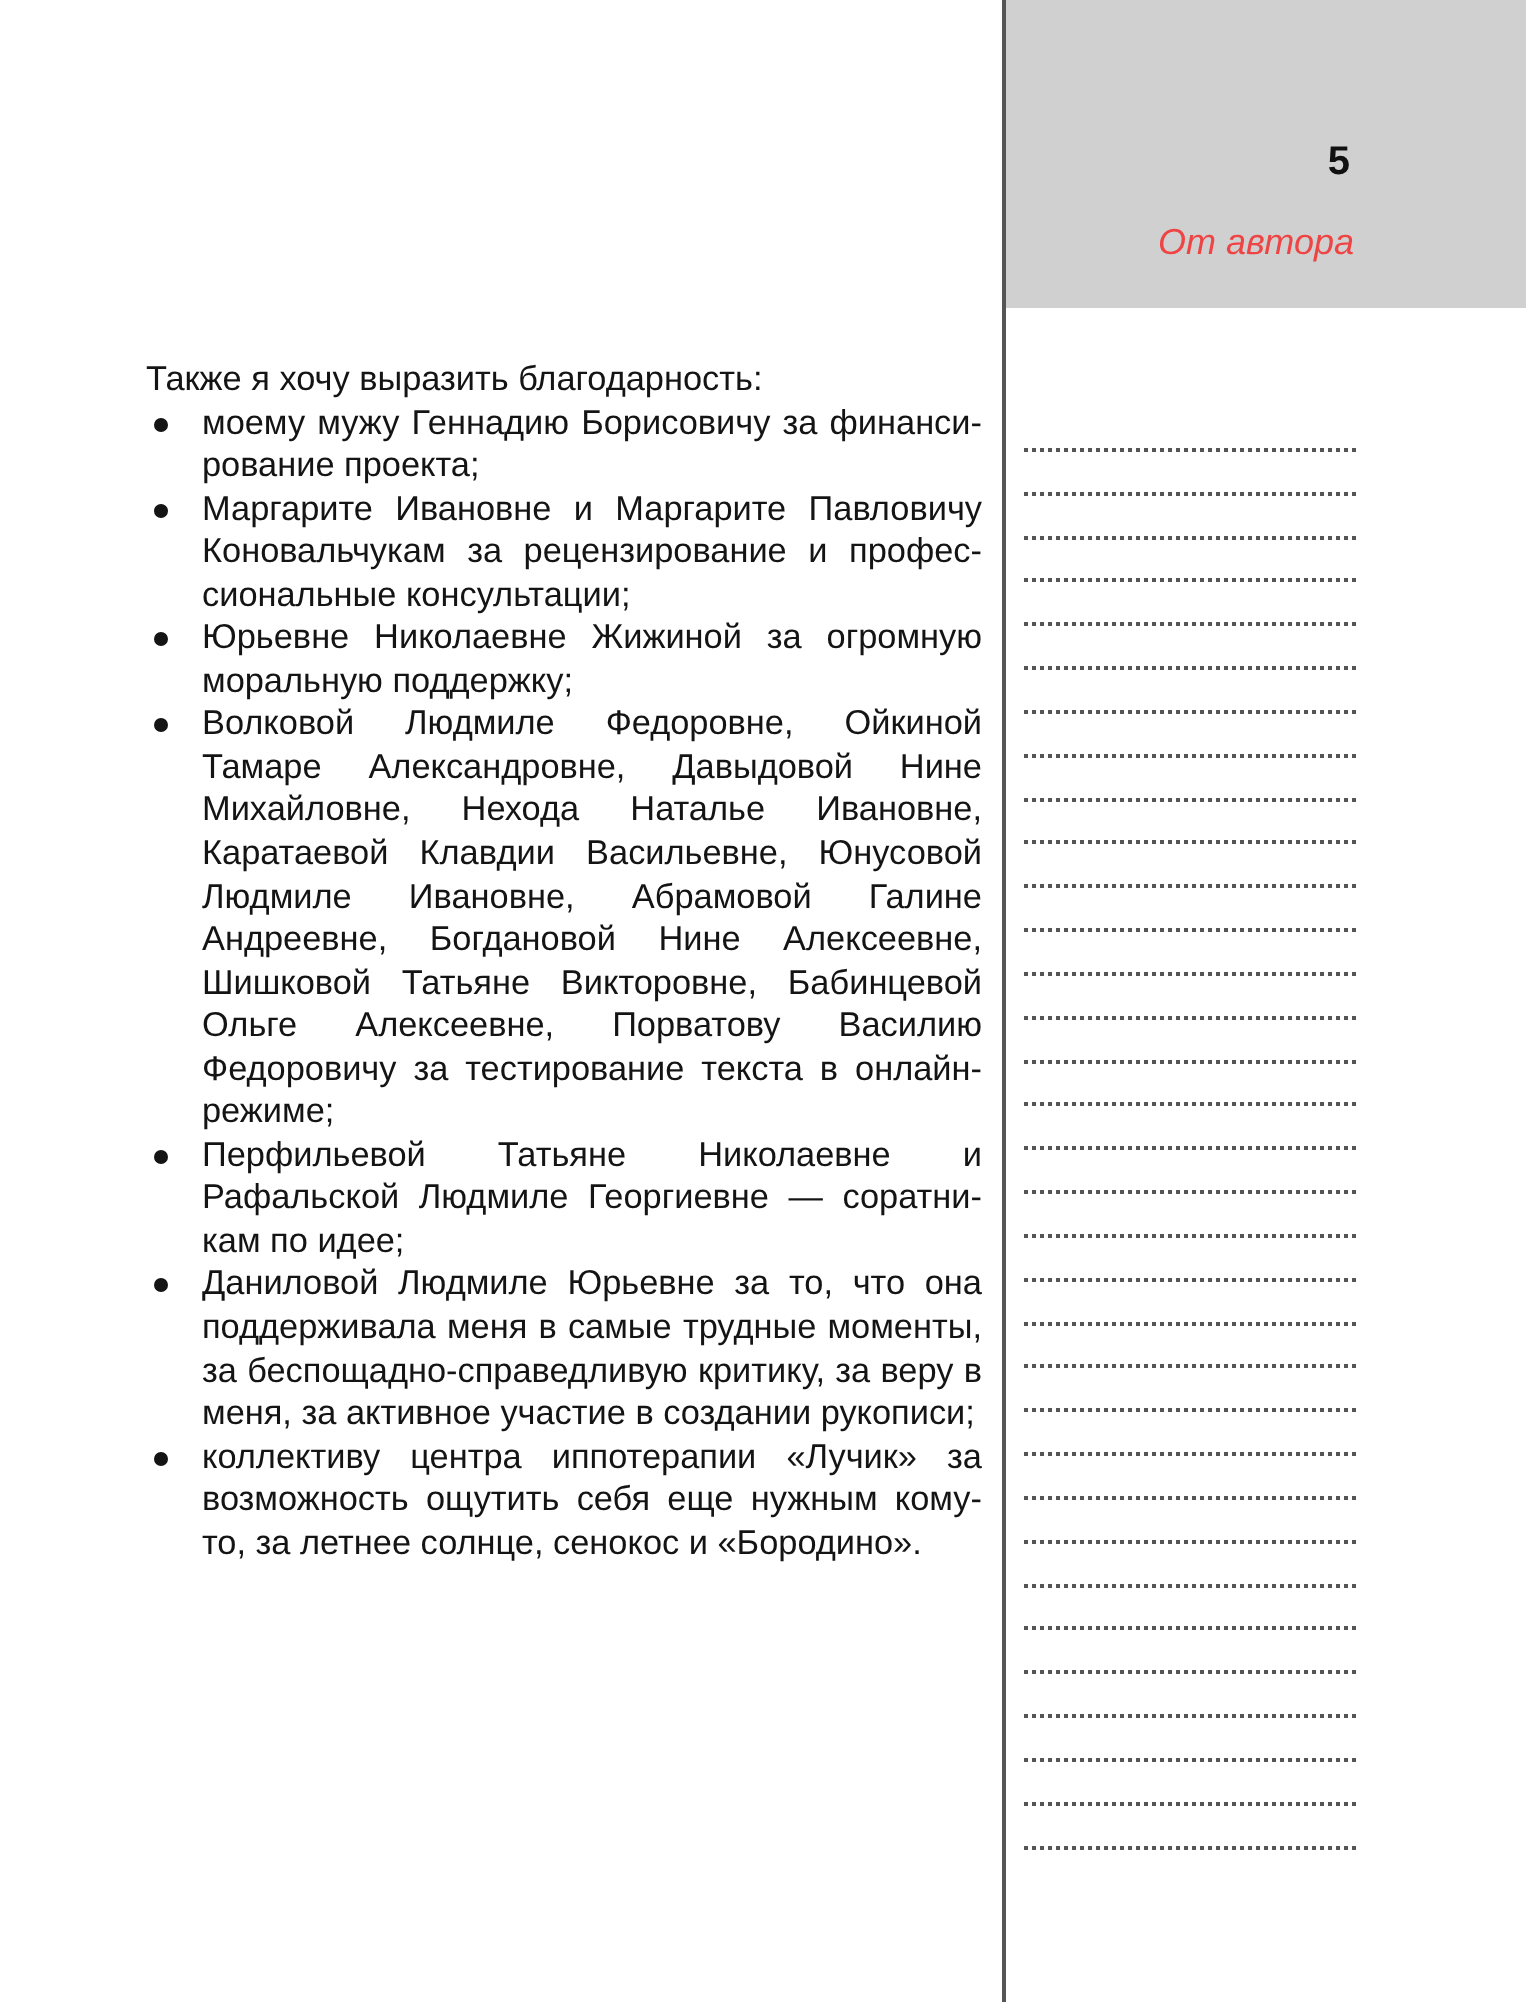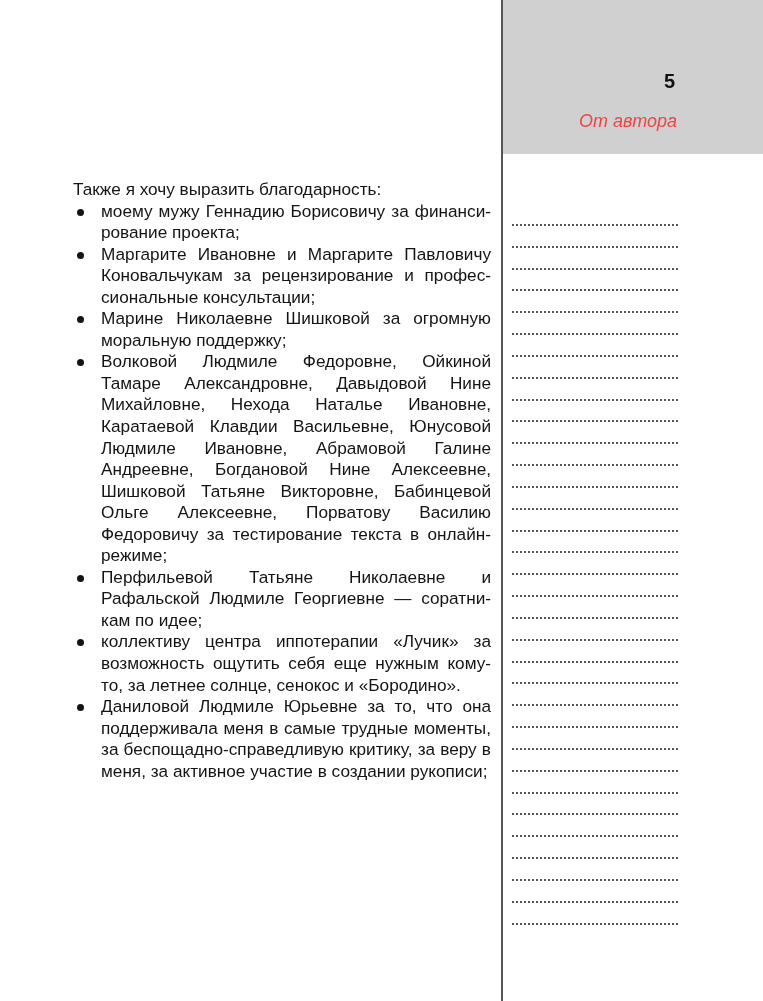--- a/index.html
+++ b/index.html
@@ -93,19 +93,19 @@
     <div class="note-line"></div>
     <div class="note-line"></div>
     <div class="note-line"></div>
   </div>
 
 <div class="content">
   <p class="intro">Также я хочу выразить благодарность:</p>
   <ul class="list">
     <li><span class="bullet"></span><span>моему мужу Геннадию Борисовичу за финанси­рование проекта;</span></li>
     <li><span class="bullet"></span><span>Маргарите Ивановне и Маргарите Павловичу Коновальчукам за рецензирование и профес­сиональные консультации;</span></li>
-    <li><span class="bullet"></span><span>Марине Николаевне Шишковой за огромную моральную поддержку;</span></li>
+    <li><span class="bullet"></span><span>Юрьевне Николаевне Жижиной за огромную моральную поддержку;</span></li>
     <li><span class="bullet"></span><span>Волковой Людмиле Федоровне, Ойкиной Тамаре Александровне, Давыдовой Нине Михайловне, Нехода Наталье Ивановне, Каратаевой Клавдии Васильевне, Юнусовой Людмиле Ивановне, Абрамовой Галине Андреевне, Богдановой Нине Алексеевне, Шишковой Татьяне Викторовне, Бабинцевой Ольге Алексеевне, Порватову Василию Федоровичу за тестирование текста в онлайн-режиме;</span></li>
     <li><span class="bullet"></span><span>Перфильевой Татьяне Николаевне и Рафальской Людмиле Георгиевне — соратни­кам по идее;</span></li>
+    <li><span class="bullet"></span><span>Даниловой Людмиле Юрьевне за то, что она поддерживала меня в самые трудные моменты, за беспощадно-справедливую критику, за веру в меня, за активное участие в создании руко­писи;</span></li>
     <li><span class="bullet"></span><span>коллективу центра иппотерапии «Лучик» за возможность ощутить себя еще нужным кому-то, за летнее солнце, сенокос и «Бородино».</span></li>
-    <li><span class="bullet"></span><span>Даниловой Людмиле Юрьевне за то, что она поддерживала меня в самые трудные моменты, за беспощадно-справедливую критику, за веру в меня, за активное участие в создании руко­писи;</span></li>
   </ul>
 </div>
 
 </body></html>

